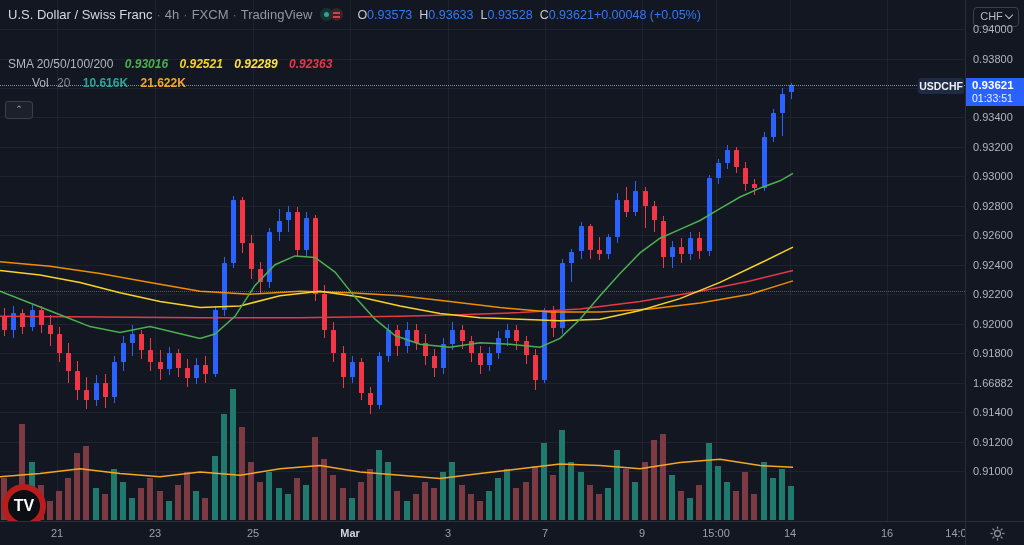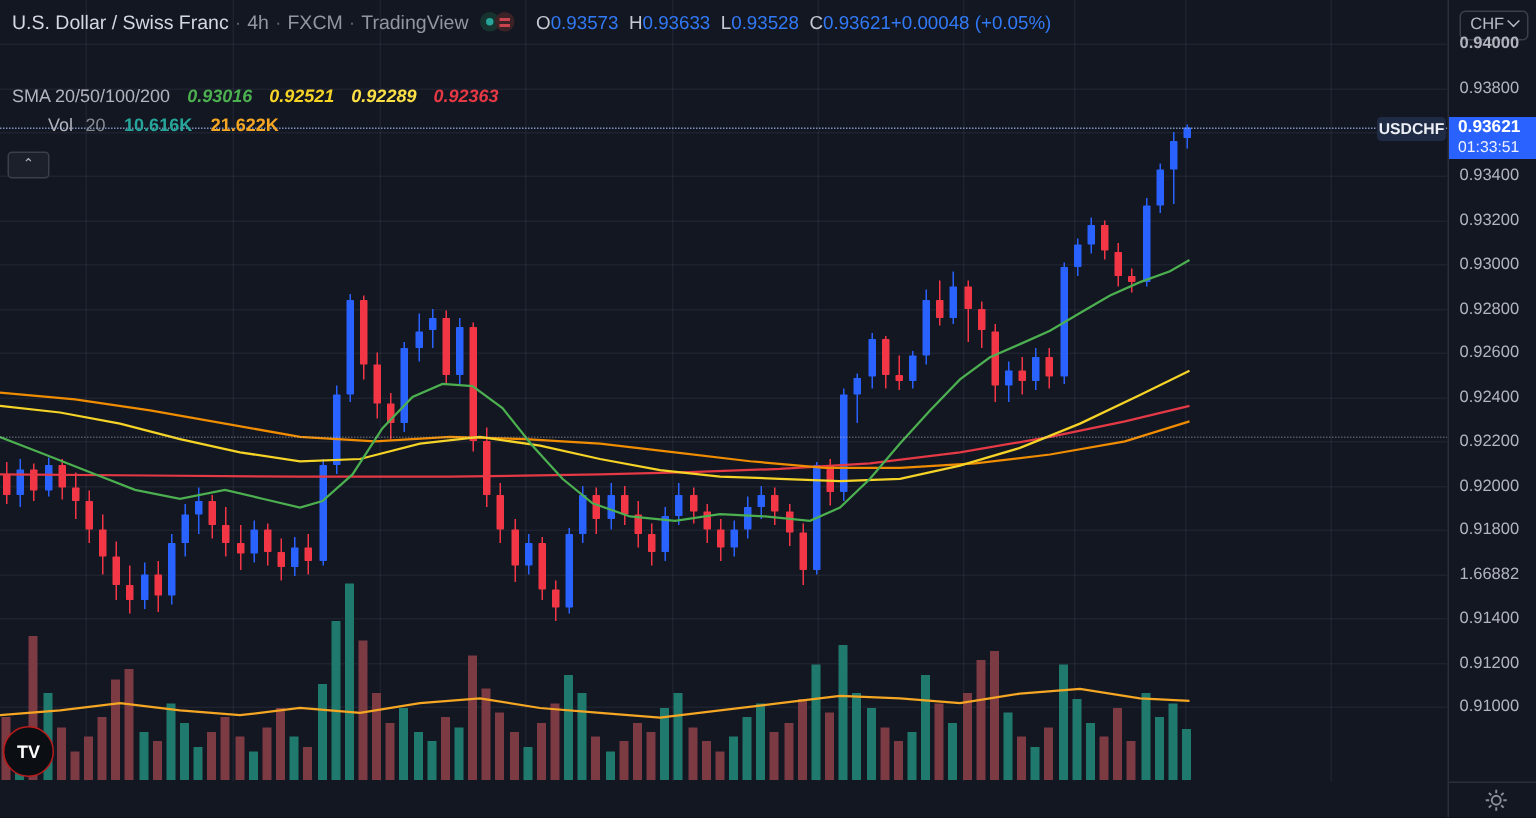--- a/index.html
+++ b/index.html
@@ -57,21 +57,21 @@
   #pricebox .p{font-size:11.5px;font-weight:bold;line-height:13px;}
   #pricebox .t{font-size:10.5px;line-height:12px;color:#eef2ff;}
   
   #taxis{position:absolute;left:0;top:521px;width:965px;height:24px;border-top:1px solid #2a2e39;background:#131722;overflow:hidden;z-index:7;}
   .tlabel{position:absolute;top:5px;font-size:11px;color:#9ca0aa;transform:translateX(-50%);}
   .tlabel.bold{color:#d1d4dc;font-weight:bold;}
   #corner{position:absolute;left:965px;top:521px;width:59px;height:24px;border-top:1px solid #2a2e39;border-left:1px solid #2a2e39;background:#131722;z-index:7;}
   #gear{position:absolute;left:24px;top:4px;color:#8b8f99;}
   
   #tvlogo{position:absolute;left:2px;top:484px;width:32px;height:32px;border-radius:50%;background:#0b0e13;
-    border:1px solid #b91c1c;z-index:5;color:#fff;font-weight:bold;font-size:12px;text-align:center;line-height:32px;cursor:pointer;}
+    border:6px solid #b91c1c;z-index:5;color:#fff;font-weight:bold;font-size:16px;text-align:center;line-height:32px;cursor:pointer;}
 </style>
 </head>
 <body>
 
 <div id="app">
 
   <div id="chart">
       <div class="grid-v" style="left: 57px;"></div>
       <div class="grid-v" style="left: 155px;"></div>
       <div class="grid-v" style="left: 253px;"></div>
@@ -395,37 +395,50 @@
   <div id="symtag">USDCHF</div>
 
   <div id="tvlogo">TV</div>
 
   <div id="paxis">
     <div id="chf-btn"><span>CHF</span><span class="chev"></span></div>
     <div id="pricebox">
       <div class="p">0.93621</div>
       <div class="t">01:33:51</div>
     </div>
-  <div class="plabel" style="top: 23px; font-weight: bold;">0.94000</div>
+  <div class="plabel" style="top: 23px;">0.94000</div>
       <div class="plabel" style="top: 52.5px;">0.93800</div>
       <div class="plabel" style="top: 111.4px;">0.93400</div>
       <div class="plabel" style="top: 140.9px;">0.93200</div>
       <div class="plabel" style="top: 170.3px;">0.93000</div>
       <div class="plabel" style="top: 199.8px;">0.92800</div>
       <div class="plabel" style="top: 229.3px;">0.92600</div>
       <div class="plabel" style="top: 258.7px;">0.92400</div>
       <div class="plabel" style="top: 288.2px;">0.92200</div>
       <div class="plabel" style="top: 317.7px;">0.92000</div>
       <div class="plabel" style="top: 347.1px;">0.91800</div>
       <div class="plabel" style="top: 376.6px;">1.66882</div>
       <div class="plabel" style="top: 406.1px;">0.91400</div>
       <div class="plabel" style="top: 435.5px;">0.91200</div>
       <div class="plabel" style="top: 465px;">0.91000</div>
     </div>
 
+  <div id="taxis">
+      <div class="tlabel" style="left: 57px;">21</div>
+      <div class="tlabel" style="left: 155px;">23</div>
+      <div class="tlabel" style="left: 253px;">25</div>
+      <div class="tlabel bold" style="left: 350px;">Mar</div>
+      <div class="tlabel" style="left: 448px;">3</div>
+      <div class="tlabel" style="left: 545px;">7</div>
+      <div class="tlabel" style="left: 642px;">9</div>
+      <div class="tlabel" style="left: 716px;">15:00</div>
+      <div class="tlabel" style="left: 790px;">14</div>
+      <div class="tlabel" style="left: 887px;">16</div>
+      <div class="tlabel" style="left: 956px;">14:0</div>
+    </div>
   <div id="corner">
     <div id="gear">
       <svg width="15" height="15" viewBox="0 0 15 15">
         <circle cx="7.5" cy="7.5" r="3" fill="none" stroke="#8b8f99" stroke-width="1.3"></circle>
         <g stroke="#8b8f99" stroke-width="1.3">
           <line x1="7.5" y1="0.5" x2="7.5" y2="2.8"></line>
             <line x1="7.5" y1="12.2" x2="7.5" y2="14.5"></line>
           <line x1="0.5" y1="7.5" x2="2.8" y2="7.5"></line>
             <line x1="12.2" y1="7.5" x2="14.5" y2="7.5"></line>
           <line x1="2.6" y1="2.6" x2="4.2" y2="4.2"></line>

